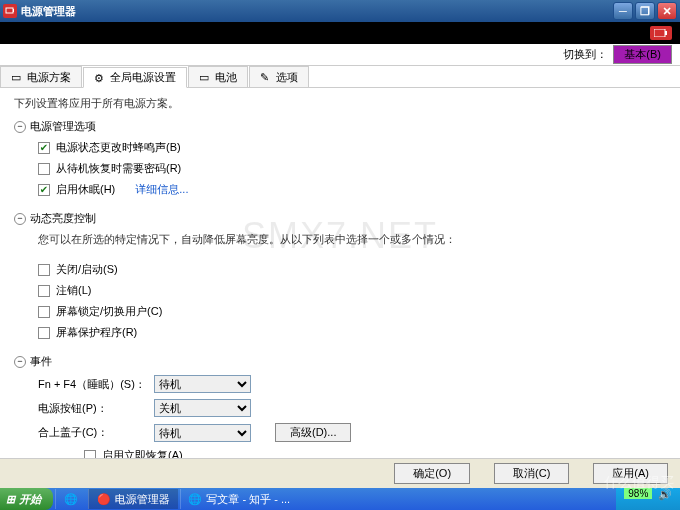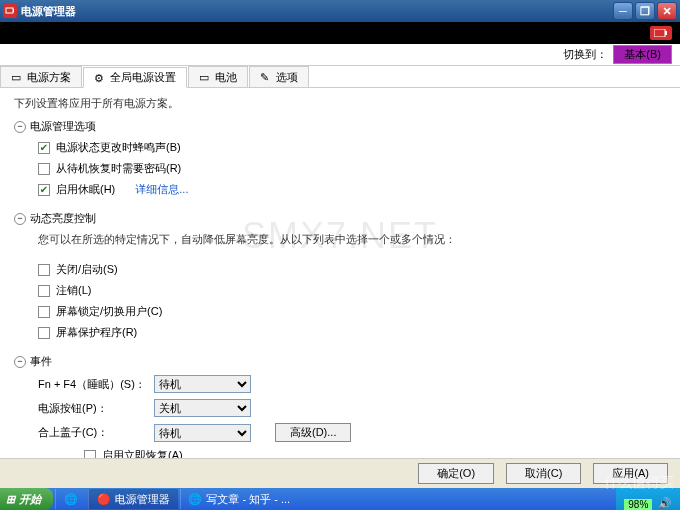--- a/index.html
+++ b/index.html
@@ -27,27 +27,27 @@
 .tog{width:12px;height:12px;border:1px solid #888;border-radius:50%;display:flex;align-items:center;justify-content:center;font-size:9px;line-height:1}
 .sechead b{font-weight:normal}
 .secbody{padding:6px 0 0 24px}
 .row{display:flex;align-items:center;margin-bottom:6px;gap:6px}
 .cb{width:12px;height:12px;border:1px solid #888;display:inline-flex;align-items:center;justify-content:center;font-size:10px;color:#1a7a1a}
 .link{color:#1155cc;cursor:pointer;margin-left:14px}
 .sub{padding-left:0;color:#333;margin-bottom:15px}
 label.fl{width:110px;display:inline-block}
 select{width:97px;border:1px solid #7f9db9;height:18px;font-size:11px}
 .advbtn{border:1px solid #888;background:#f0f0f0;padding:1px 14px;margin-left:18px;cursor:pointer}
-.footer{height:30px;background:#ece9d8;border-top:1px solid #ccc;display:flex;align-items:center;justify-content:flex-end;padding:0 12px;gap:12px}
+.footer{height:30px;background:#ece9d8;border-top:1px solid #ccc;display:flex;align-items:center;justify-content:flex-end;padding:0 12px;gap:24px}
 .fbtn{border:1px solid #888;background:#f0f0f0;padding:2px 18px;cursor:pointer}
 .taskbar{height:22px;background:linear-gradient(#3a81dd,#245edb);display:flex;align-items:center;color:#fff}
 .start{height:22px;background:linear-gradient(#5fb35f,#2e8b2e);padding:0 12px 0 6px;display:flex;align-items:center;gap:4px;font-weight:bold;font-style:italic;border-radius:0 8px 8px 0;cursor:pointer}
 .tbitem{height:20px;padding:0 8px;display:flex;align-items:center;gap:4px;cursor:pointer;margin-left:2px;border-left:1px solid rgba(255,255,255,.2)}
 .tbitem.active{background:rgba(0,0,0,.2)}
-.tray{margin-left:auto;height:22px;background:linear-gradient(#16a7e8,#1290d0);padding:0 8px;display:flex;align-items:flex-end;gap:6px}
+.tray{margin-left:auto;height:22px;background:linear-gradient(#16a7e8,#1290d0);padding:0 8px;display:flex;align-items:flex-start;gap:6px}
 .batpct{background:#7fff7f;color:#000;padding:0 4px;font-size:10px}
 .wm{position:absolute;top:40%;left:50%;transform:translate(-50%,-50%);font-size:36px;color:rgba(0,0,0,.08);font-weight:normal;pointer-events:none;letter-spacing:2px}
 .wm2{position:absolute;bottom:18px;right:6px;color:rgba(255,255,255,.5);font-size:14px;pointer-events:none}
 </style>
 </head>
 <body>
 
 <div class="titlebar">
   <span class="icon">
       <svg viewBox="0 0 10 10">

